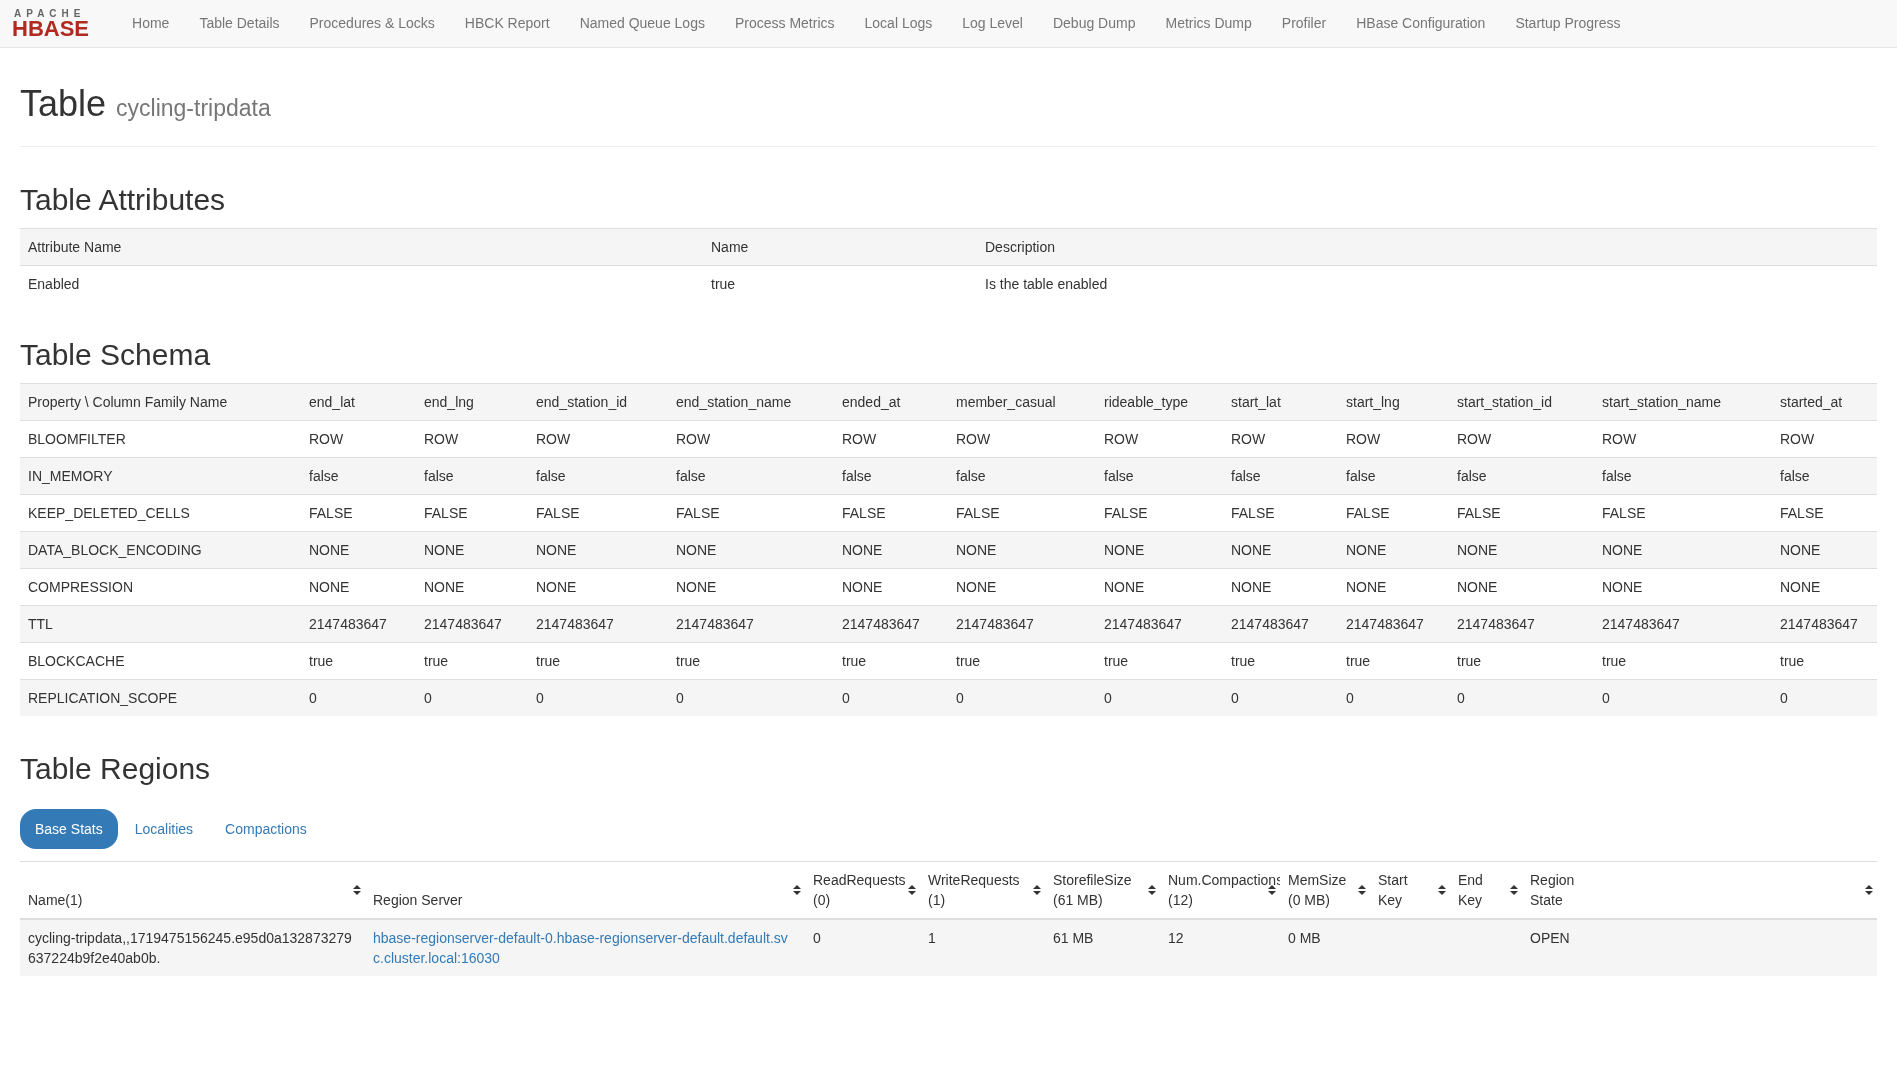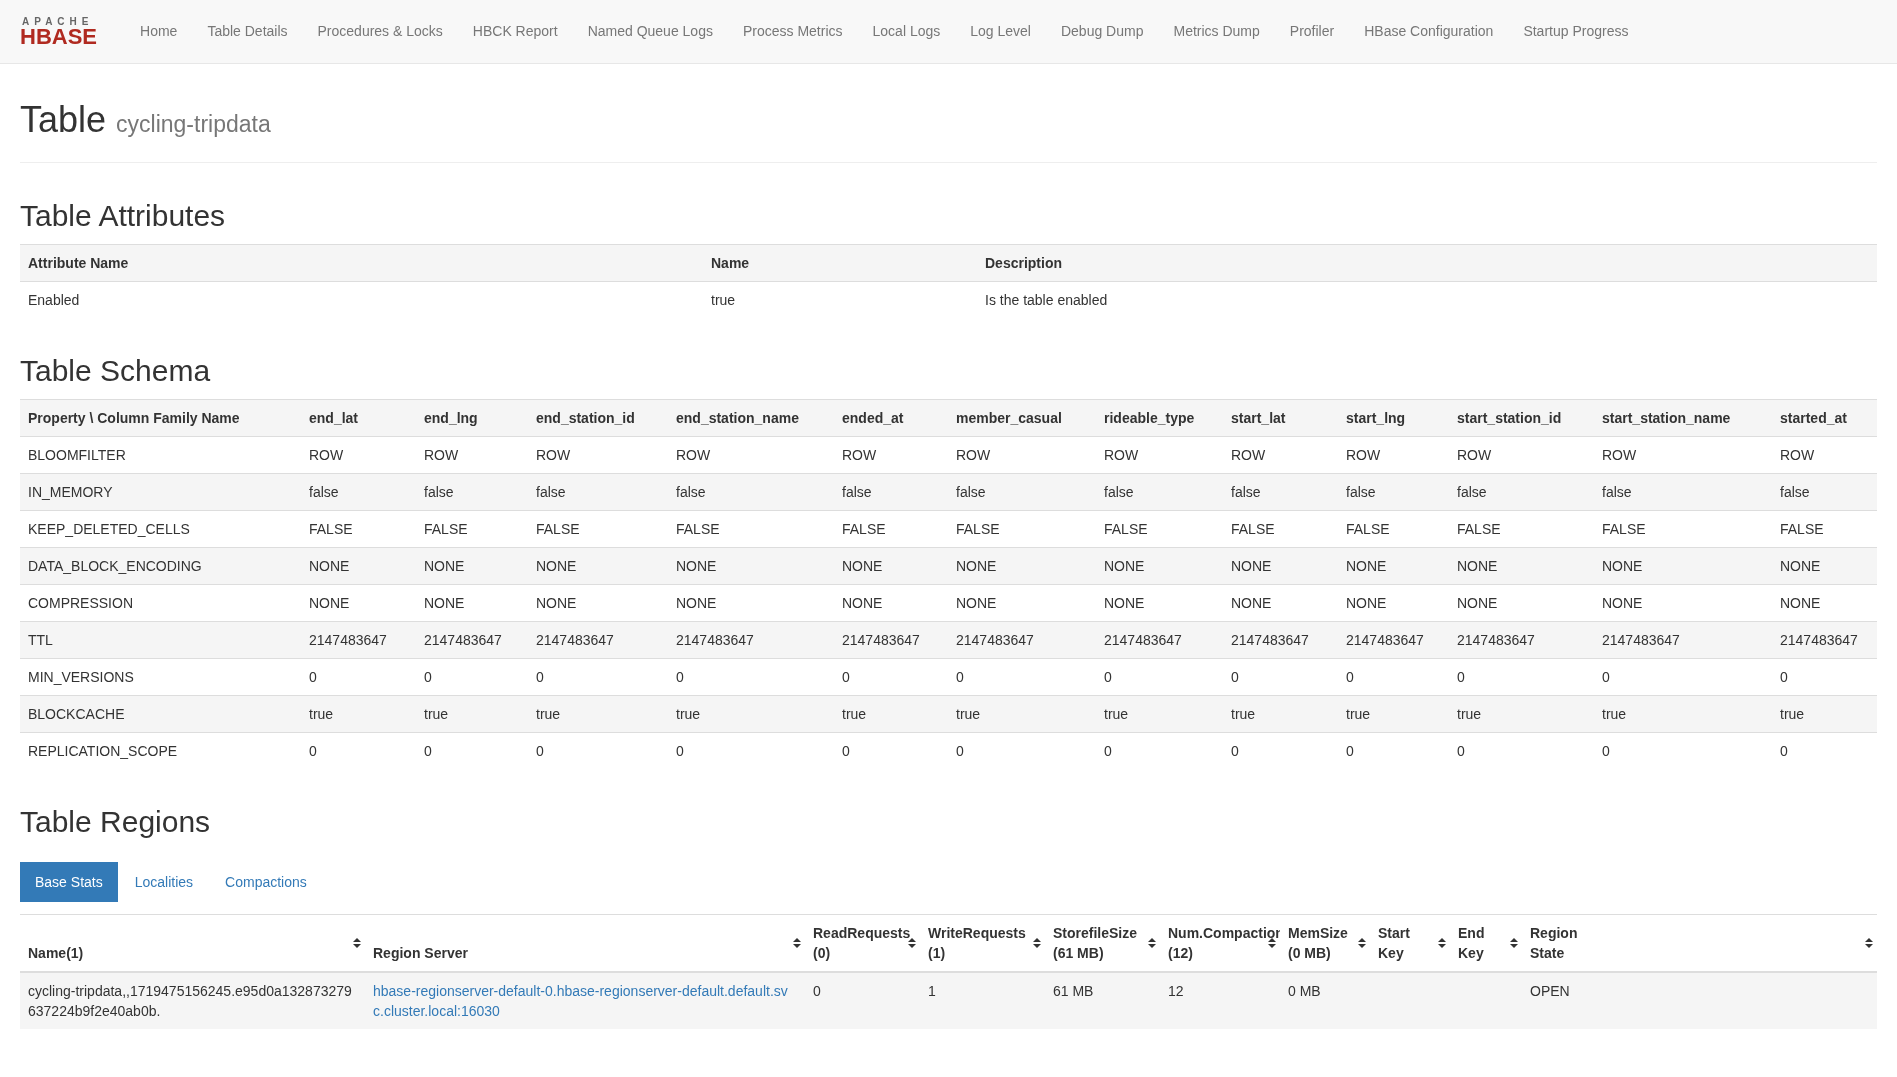--- a/index.html
+++ b/index.html
@@ -7,51 +7,51 @@
     --text:#333; --muted:#777; --navbg:#f8f8f8; --navborder:#e7e7e7;
   }
   *{box-sizing:border-box}
   html,body{margin:0;padding:0}
   body{
     width:1897px;height:1077px;overflow:hidden;background:#fff;
     font-family:"Liberation Sans","DejaVu Sans",sans-serif;
     font-size:14px;color:var(--text);
   }
   
-  .navbar{height:64px;background:var(--navbg);border-bottom:1px solid var(--navborder);
-    display:flex;align-items:center;padding-left:20px}
+  .navbar{height:48px;background:var(--navbg);border-bottom:1px solid var(--navborder);
+    display:flex;align-items:center;padding-left:12px}
   .brand{display:block;text-decoration:none;margin-right:28px;padding-top:1px;cursor:pointer}
   .brand-top{font-size:10px;font-weight:bold;letter-spacing:5px;color:#666;line-height:1.1;padding-left:2px}
   .brand-bottom{font-size:22px;font-weight:bold;color:var(--red);line-height:.95;letter-spacing:0}
   .nav-menu{list-style:none;display:flex;margin:0;padding:0}
   .nav-menu a{display:block;color:var(--muted);text-decoration:none;padding:0 15px;line-height:47px;cursor:pointer}
   
   .content{padding:0 20px}
   .page-header{margin-top:36px;padding-bottom:22px;border-bottom:1px solid #eee;margin-bottom:24px}
   h1{margin:0;font-size:36px;font-weight:500;line-height:1.1}
   h1 .subtitle{font-size:23px;color:var(--muted);font-weight:400;margin-left:10px}
   h2{font-size:30px;font-weight:500;margin:36px 0 12px;line-height:1.1}
   
   table{border-collapse:collapse;width:100%;table-layout:fixed;margin-bottom:6px}
   th,td{padding:8px;line-height:20px;text-align:left;vertical-align:top;border-top:1px solid var(--border);
     overflow:hidden}
-  th{font-weight:bold}
+  th{font-weight:normal}
   .striped tr:nth-child(odd){background:var(--stripe)}
   .break{word-break:break-all}
   a.cell-link{color:var(--accent);text-decoration:none;cursor:pointer}
   
   .regions thead th{vertical-align:bottom;border-bottom:2px solid var(--border);position:relative;padding-right:16px;cursor:pointer}
   .regions tbody tr:nth-child(odd){background:var(--stripe)}
   .hl{white-space:nowrap}
   .sort{position:absolute;right:4px;top:50%;transform:translateY(-50%);display:flex;flex-direction:column;gap:2px}
   .caret-up{width:0;height:0;border-left:4px solid transparent;border-right:4px solid transparent;border-bottom:4px solid #333}
   .caret-down{width:0;height:0;border-left:4px solid transparent;border-right:4px solid transparent;border-top:4px solid #333}
   
   .pills{list-style:none;display:flex;gap:2px;margin:24px 0 12px;padding:0}
-  .pills a{display:block;padding:10px 15px;border-radius:0;color:var(--accent);text-decoration:none;line-height:20px;cursor:pointer}
+  .pills a{display:block;padding:10px 15px;border-radius:16px;color:var(--accent);text-decoration:none;line-height:20px;cursor:pointer}
   .pills li.active a{background:var(--accent);color:#fff}
 </style>
 </head>
 <body>
 
 <div class="navbar">
   <a class="brand">
     <div class="brand-top">APACHE</div>
     <div class="brand-bottom">HBASE</div>
   </a>
@@ -242,35 +242,20 @@
           <td>2147483647</td>
           <td>2147483647</td>
           <td>2147483647</td>
           <td>2147483647</td>
           <td>2147483647</td>
           <td>2147483647</td>
           <td>2147483647</td>
           <td>2147483647</td>
         </tr>
         <tr>
-          <td>MIN_VERSIONS</td>
-          <td>0</td>
-          <td>0</td>
-          <td>0</td>
-          <td>0</td>
-          <td>0</td>
-          <td>0</td>
-          <td>0</td>
-          <td>0</td>
-          <td>0</td>
-          <td>0</td>
-          <td>0</td>
-          <td>0</td>
-        </tr>
-        <tr>
           <td>BLOCKCACHE</td>
           <td>true</td>
           <td>true</td>
           <td>true</td>
           <td>true</td>
           <td>true</td>
           <td>true</td>
           <td>true</td>
           <td>true</td>
           <td>true</td>

